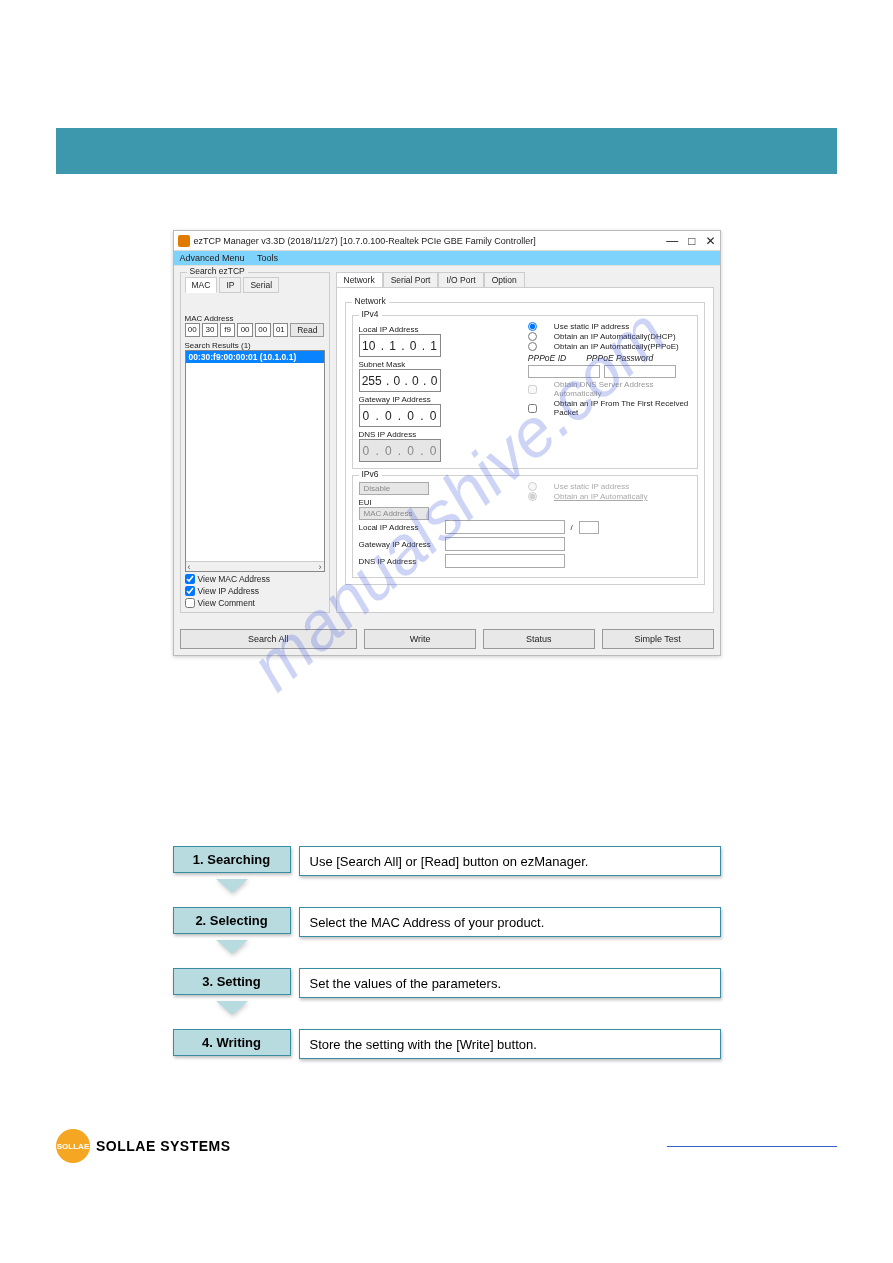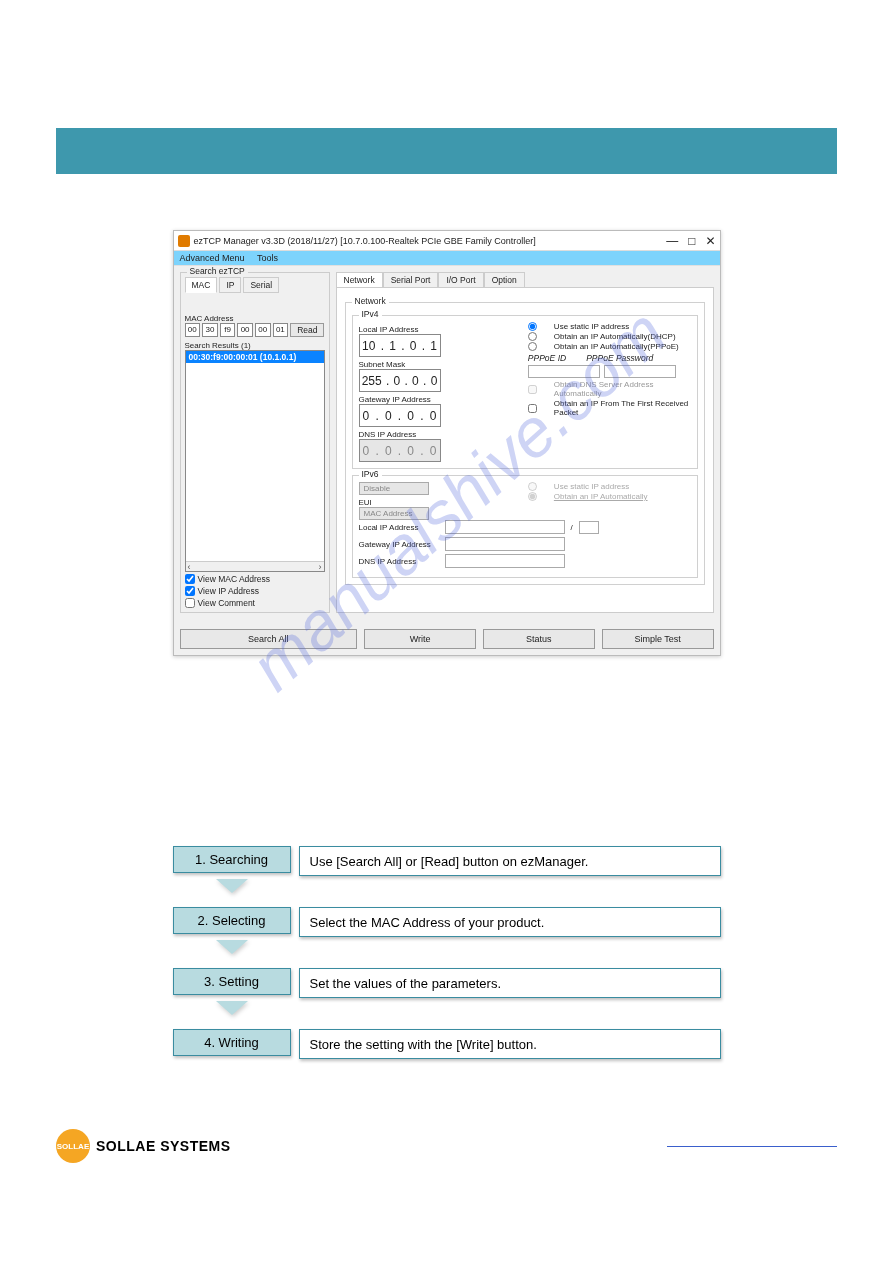--- a/index.html
+++ b/index.html
@@ -49,21 +49,21 @@
   .widebox { border: 1px solid #aaa; background: #fff; height: 14px; width: 120px; }
   .v6 .combo { width: 70px; font-size: 8px; }
   .v6row { display: flex; align-items: center; gap: 6px; margin-bottom: 3px; font-size: 8px; }
   .v6lbl { width: 80px; }
   .btnrow { display: flex; gap: 7px; padding: 6px; }
   .btnrow .bigbtn { flex: 1; border: 1px solid #999; background: #e8e8e8; text-align: center; padding: 4px 0; font-size: 9px; }
   .watermark { position: absolute; left: 50%; top: 50%; font-size: 68px; color: rgba(80,100,220,.28); font-weight: 300; pointer-events: none; transform: translate(-48%, 22%) rotate(-42deg); white-space: nowrap; font-family: Arial, sans-serif; font-style: italic;}
   .steps { width: 548px; margin: 190px auto 0 auto; }
   .step { display: flex; align-items: stretch; gap: 8px; margin-bottom: 0; }
   .step-left { width: 118px; }
-  .step-pill { background: #b8dbe0; border: 1px solid #3a8ca0; padding: 5px 0; text-align: center; font-size: 13px; box-shadow: 1px 2px 3px rgba(0,0,0,.25); }
+  .step-pill { background: #b8dbe0; border: 1px solid #3a8ca0; padding: 5px 0; text-align: center; font-size: 13px; box-shadow: 1px 2px 3px rgba(0,0,0,.25); font-weight: bold; }
   .step-arrow { width: 0; height: 0; border-left: 16px solid transparent; border-right: 16px solid transparent; border-top: 14px solid #b8dbe0; margin: 6px auto 14px auto; filter: drop-shadow(1px 2px 2px rgba(0,0,0,.2)); }
   .step-desc { flex: 1; border: 1px solid #3a8ca0; background: #fff; padding: 5px 10px; font-size: 13px; display: flex; align-items: center; box-shadow: 1px 2px 3px rgba(0,0,0,.25); height: 30px; }
   .footer { display: flex; align-items: center; gap: 6px; margin: 70px 0 0 56px; }
   .footer-logo { width: 34px; height: 34px; background: #f5a623; border-radius: 50%; display: flex; align-items: center; justify-content: center; color: #fff; font-size: 8px; font-weight: bold; }
   .footer-text { font-weight: bold; font-size: 14px; letter-spacing: .5px; }
   .footer-line { width: 170px; border-bottom: 1px solid #3a5fcc; margin-left: auto; margin-right: 56px; }
 </style>
 </head>
 <body>
 

